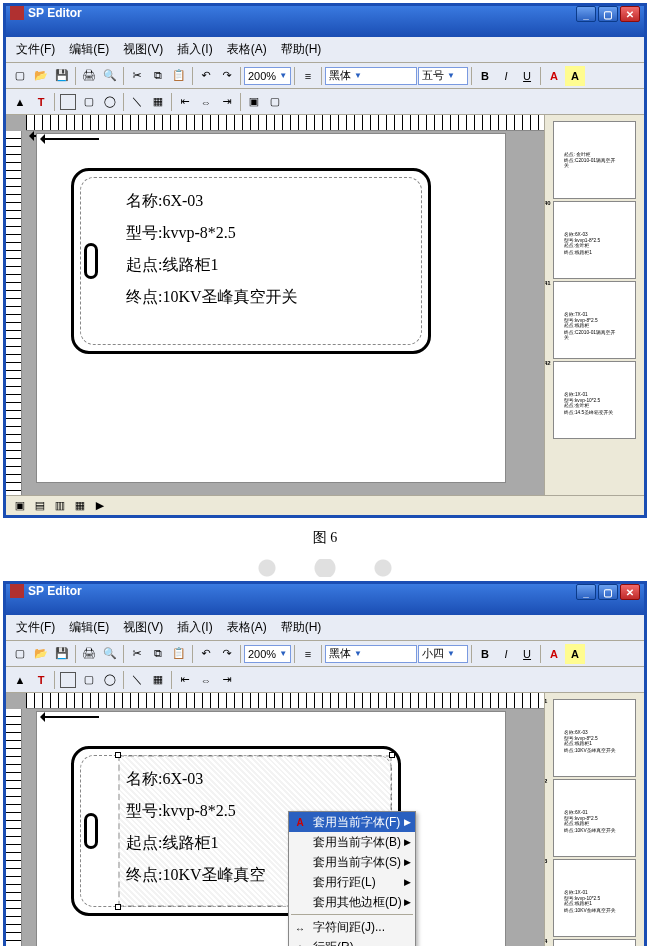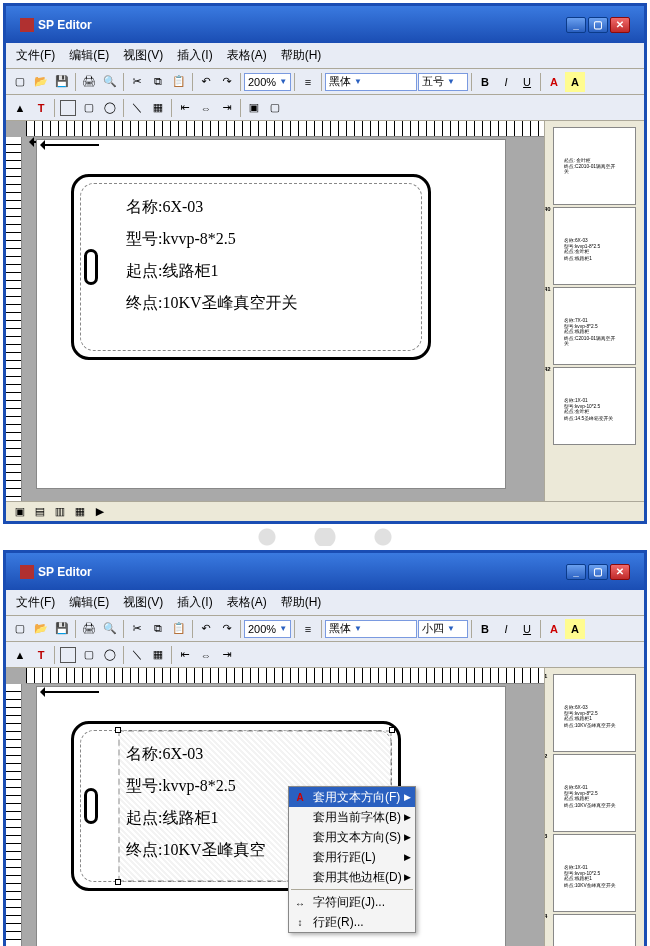--- a/index.html
+++ b/index.html
@@ -1,19 +1,19 @@
 <!DOCTYPE html>
 <html><head>
 <meta charset="utf-8">
 <style>
 *{box-sizing:border-box;margin:0;padding:0;}
 body{font-family:"SimSun",Arial,sans-serif;font-size:12px;background:#fff;}
 .page{width:650px;margin:0 auto;}
 .window{border:3px solid #1a4db3;background:#ece9d8;margin:3px;}
-.titlebar{background:linear-gradient(#3a7ae0,#1a4db3);color:#fff;height:37px;display:flex;align-items:center;padding:0 14px;}
+.titlebar{background:linear-gradient(#3a7ae0,#1a4db3);color:#fff;height:31px;display:flex;align-items:flex-start;padding:0 4px;}
 .titlebar .app-icon{width:14px;height:14px;background:#b03030;margin-right:4px;}
 .titlebar .title{flex:1;font-weight:bold;}
 .tb-btns{display:flex;gap:2px;}
 .tb-btn{width:20px;height:16px;background:linear-gradient(#6aa0f0,#2a60c0);border:1px solid #0b3b8a;display:flex;align-items:center;justify-content:center;color:#fff;font-size:10px;font-weight:bold;border-radius:2px;}
 .tb-btn.close{background:linear-gradient(#f06a6a,#c02a2a);border-color:#8a0b0b;}
 .menubar{background:#e8ecf5;display:flex;gap:2px;padding:2px 4px;border-bottom:1px solid #aca899;}
 .menubar span{padding:2px 6px;}
 .toolbar{background:#e8ecf5;display:flex;align-items:center;gap:1px;padding:2px 4px;border-bottom:1px solid #aca899;flex-wrap:wrap;min-height:26px;}
 .tbtn{width:20px;height:20px;border:1px solid transparent;display:flex;align-items:center;justify-content:center;font-size:11px;}
 .sep{width:1px;height:18px;background:#aca899;margin:0 2px;}
@@ -193,20 +193,21 @@
         </div>
   </div>
   <div class="tabs">
     <div class="tbtn">▣</div>
     <div class="tbtn">▤</div>
     <div class="tbtn">▥</div>
     <div class="tbtn">▦</div>
     <div class="tbtn">▶</div>
   </div>
 </div>
+<div class="caption">图 6</div>
 <div class="decoration"></div>
 
 <div class="window">
   <div class="titlebar">
     <div class="app-icon"></div>
     <div class="title">SP Editor</div>
     <div class="tb-btns">
       <div class="tb-btn">_</div>
       <div class="tb-btn">▢</div>
       <div class="tb-btn close">✕</div>
@@ -294,29 +295,29 @@
             <div>型号:kvvp-8*2.5</div>
             <div>起点:线路柜1</div>
             <div>终点:10KV圣峰真空</div>
           </div>
         </div>
       </div>
 
       <div class="ctxmenu" style="left:282px;top:118px;width:128px">
         <div class="row hl">
               <span class="ico" style="color:#c00;font-weight:bold">A</span>
-              <span>套用文本方向(F)</span>
+              <span>套用当前字体(F)</span>
               <span class="arr">▶</span>
             </div>
         <div class="row">
               <span>套用当前字体(B)</span>
               <span class="arr">▶</span>
             </div>
         <div class="row">
-              <span>套用文本方向(S)</span>
+              <span>套用当前字体(S)</span>
               <span class="arr">▶</span>
             </div>
         <div class="row">
               <span>套用行距(L)</span>
               <span class="arr">▶</span>
             </div>
         <div class="row">
               <span>套用其他边框(D)</span>
               <span class="arr">▶</span>
             </div>

